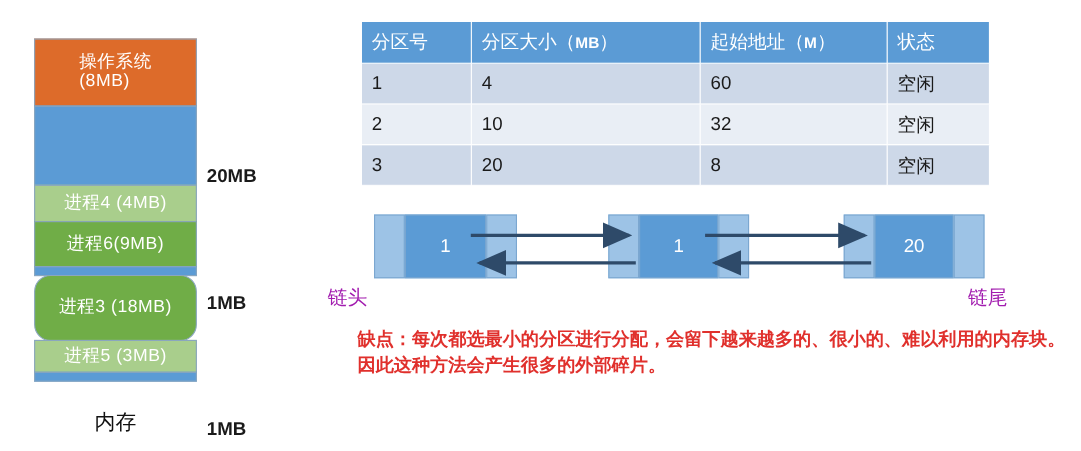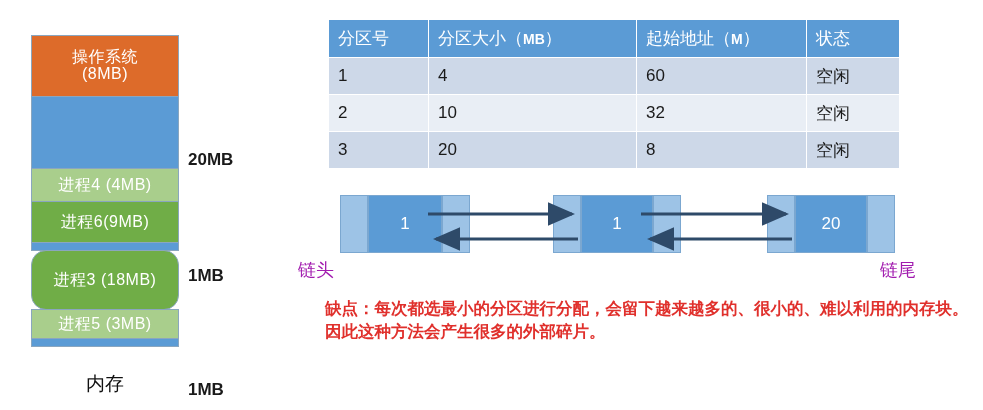--- a/index.html
+++ b/index.html
@@ -10,21 +10,21 @@
     overflow:hidden;
   }
   
   #memory-diagram{position:absolute;left:0;top:0;width:300px;height:410px;}
   .mem-col{position:absolute;left:31px;top:35px;width:148px;}
   .mem-block{
     box-sizing:border-box;
     border:1px solid #8aa6bf;
     color:#ffffff;
     display:flex;align-items:center;justify-content:center;
-    font-size:16px;line-height:1.05;text-align:center;
+    font-size:16px;line-height:1.05;
     letter-spacing:0.5px;
     margin-top:-1px;
   }
   .mem-block.first{margin-top:0;}
   .mem-block .two-line{display:block;}
   .mem-label{
     position:absolute;
     font-size:17px;font-weight:bold;color:#1a1a1a;
     white-space:nowrap;
     margin-top:32px;

